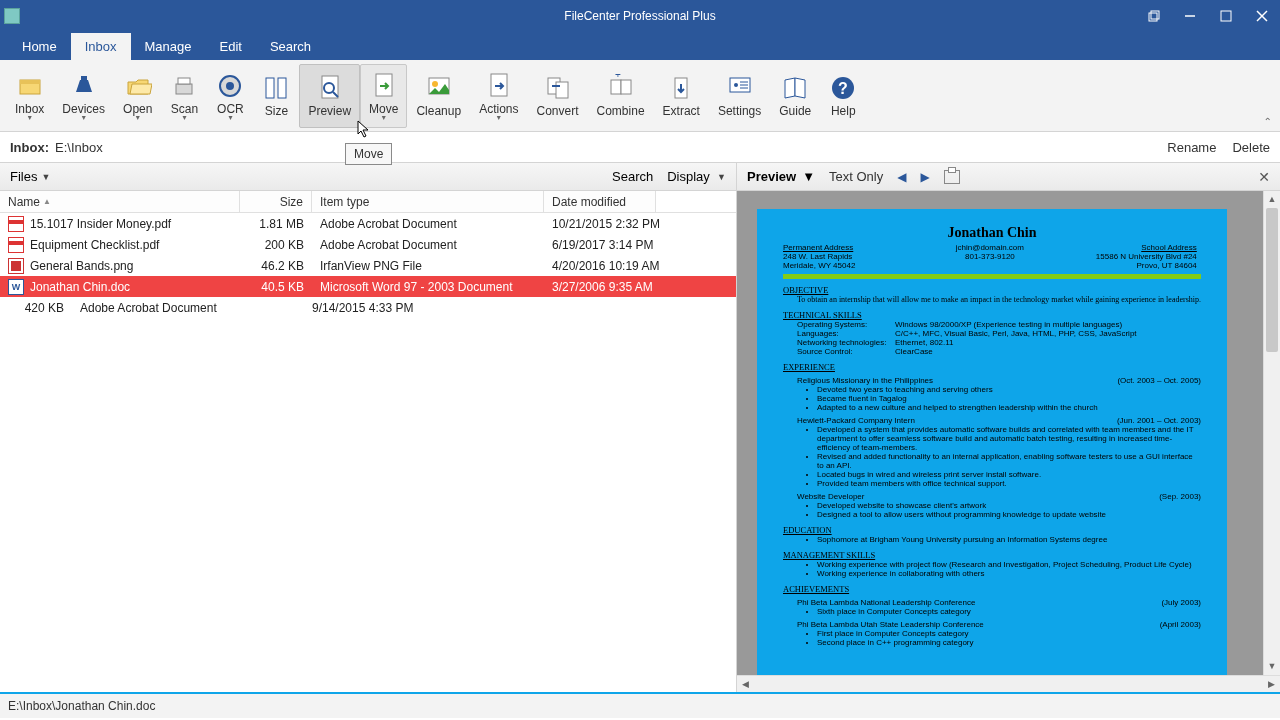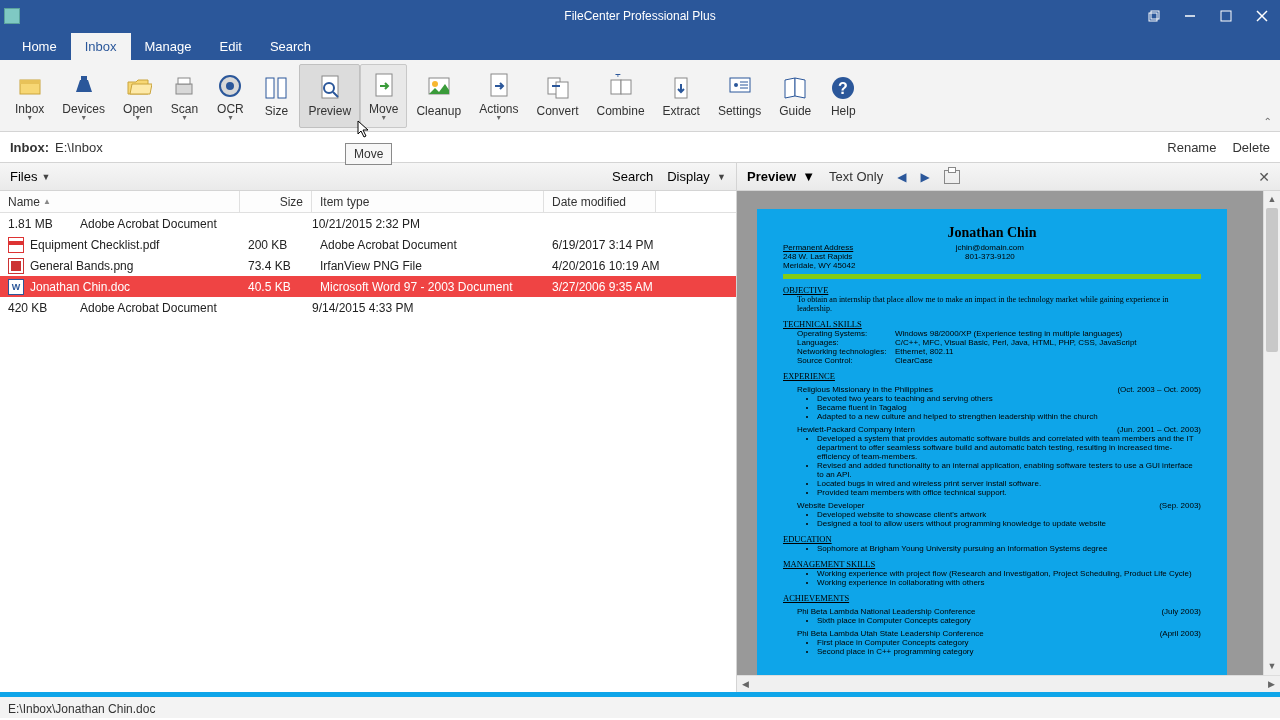--- a/index.html
+++ b/index.html
@@ -37,21 +37,21 @@
   .cols .col.name{width:240px}
   .cols .col.size{width:72px;justify-content:flex-end}
   .cols .col.type{width:232px}
   .cols .col.date{width:112px;flex:1 0 112px;border-right:1px solid #e0e0e0;max-width:112px}
   .cols .sort-arrow{font-size:8px;margin-left:3px;color:#888}
   .rows{flex:1;overflow:auto}
   .row{height:21px;display:flex;align-items:center;font-size:12px;color:#222;cursor:pointer}
   .row.sel{background:#ef4444;color:#fff}
   .row .c{padding:0 8px;overflow:hidden;white-space:nowrap;text-overflow:ellipsis}
   .row .c.name{width:240px;display:flex;align-items:center}
-  .row .c.size{width:72px;text-align:left}
+  .row .c.size{width:72px;text-align:right}
   .row .c.type{width:232px}
   .row .c.date{width:180px}
   .row .fic{width:16px;height:16px;margin-right:6px;flex:none}
   .ic-pdf{background:linear-gradient(#fff,#fff);border:1px solid #d33;position:relative}
   .ic-pdf::after{content:"";position:absolute;left:0;top:3px;width:100%;height:4px;background:#d33}
   .ic-png{background:#fff;border:1px solid #c33;position:relative}
   .ic-png::after{content:"";position:absolute;inset:2px;background:#c33}
   .ic-doc{background:#fff;border:1px solid #2b579a;position:relative}
   .ic-doc::before{content:"W";position:absolute;inset:0;color:#2b579a;font-size:9px;font-weight:bold;text-align:center;line-height:14px}
   .preview-pane{flex:1;border-left:1px solid #d4d4d4;border-top:1px solid #d4d4d4;display:flex;flex-direction:column;background:#fff}
@@ -75,21 +75,21 @@
   .doc .addr{width:33%}
   .doc .addr.l{text-align:left}
   .doc .addr.c{text-align:center}
   .doc .addr.r{text-align:right}
   .doc .sect{font-family:"Times New Roman",serif;font-size:8.5px;text-decoration:underline;margin-top:6px}
   .doc .body{font-family:"Times New Roman",serif;font-size:8px;margin-left:14px}
   .doc .job{display:flex;justify-content:space-between;font-family:"Times New Roman",serif;font-size:8px;margin-left:14px;margin-top:4px}
   .doc ul{margin-left:34px;font-family:"Times New Roman",serif;font-size:8px}
   .doc .skill-row{display:flex;font-family:"Times New Roman",serif;font-size:8px;margin-left:14px}
   .doc .skill-row .k{width:98px}
-  .statusbar{height:26px;border-top:5px solid #0ea5e9;background:#f3f3f3;font-size:12px;color:#333;padding:5px 8px}
+  .statusbar{height:26px;border-top:2px solid #0ea5e9;background:#f3f3f3;font-size:12px;color:#333;padding:5px 8px}
   .print-ic{display:inline-block;width:16px;height:14px;border:1px solid #888;position:relative;margin-left:14px}
   .print-ic::before{content:"";position:absolute;left:3px;right:3px;top:-4px;height:4px;border:1px solid #888;background:#fff}
 </style>
 </head>
 <body>
 
 <div class="titlebar">
   <div class="app-icon"></div>
   <div class="title">FileCenter Professional Plus</div>
   <div class="win-controls">
@@ -315,39 +315,43 @@
       <div class="col name">
           <span>Name</span>
           <span class="sort-arrow">▲</span>
         </div>
       <div class="col size">Size</div>
       <div class="col type">Item type</div>
       <div class="col date">Date modified</div>
     </div>
     <div class="rows" id="rows">
         <div class="row">
+          <div class="c name">
+            <span class="fic ic-pdf"></span>
+            <span>15.1017 Insider Money.pdf</span>
+          </div>
           <div class="c size">1.81 MB</div>
           <div class="c type">Adobe Acrobat Document</div>
           <div class="c date">10/21/2015 2:32 PM</div>
         </div>
         <div class="row">
           <div class="c name">
             <span class="fic ic-pdf"></span>
             <span>Equipment Checklist.pdf</span>
           </div>
           <div class="c size">200 KB</div>
           <div class="c type">Adobe Acrobat Document</div>
           <div class="c date">6/19/2017 3:14 PM</div>
         </div>
         <div class="row">
           <div class="c name">
             <span class="fic ic-png"></span>
             <span>General Bands.png</span>
           </div>
-          <div class="c size">73.4 KB</div>
+          <div class="c size">46.2 KB</div>
           <div class="c type">IrfanView PNG File</div>
           <div class="c date">4/20/2016 10:19 AM</div>
         </div>
         <div class="row sel">
           <div class="c name">
             <span class="fic ic-doc"></span>
             <span>Jonathan Chin.doc</span>
           </div>
           <div class="c size">40.5 KB</div>
           <div class="c type">Microsoft Word 97 - 2003 Document</div>
@@ -371,23 +375,24 @@
       <span class="print-ic"></span>
       <span class="spacer"></span>
       <span class="close">✕</span>
     </div>
     <div class="preview-body">
       <div class="doc" id="doc">
           <div class="name">Jonathan Chin</div>
           <div class="addr-row">
             <div class="addr l"><u>Permanent Address</u><br>248 W. Last Rapids<br>Meridale, WY 45042</div>
             <div class="addr c">jchin@domain.com<br>801-373-9120</div>
+            <div class="addr r"><u>School Address</u><br>15586 N University Blvd #24<br>Provo, UT 84604</div>
           </div>
           <div class="sect">OBJECTIVE</div>
-          <div class="body">To obtain an internship that place allow me to make an impact in the technology market while gaining experience in leadership.</div>
+          <div class="body">To obtain an internship that will allow me to make an impact in the technology market while gaining experience in leadership.</div>
           <div class="sect">TECHNICAL SKILLS</div>
           <div class="skill-row">
             <div class="k">Operating Systems:</div>
             <div>Windows 98/2000/XP (Experience testing in multiple languages)</div>
           </div>
           <div class="skill-row">
             <div class="k">Languages:</div>
             <div>C/C++, MFC, Visual Basic, Perl, Java, HTML, PHP, CSS, JavaScript</div>
           </div>
           <div class="skill-row">

